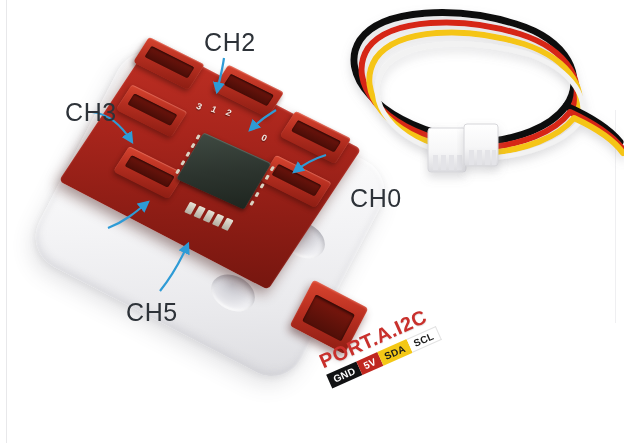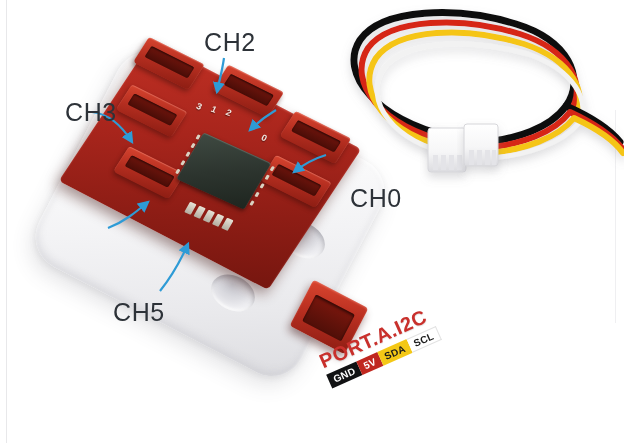--- a/index.html
+++ b/index.html
@@ -308,15 +308,15 @@
       <path d="M92 112 C 110 114, 122 126, 132 142"></path>
       <path d="M326 155 C 316 158, 304 164, 294 172"></path>
       <path d="M108 228 C 124 222, 136 212, 148 202"></path>
       <path d="M160 291 C 172 276, 180 262, 188 244"></path>
     </g>
   </svg>
 
   <div class="callout" style="left:204px;top:28px;">CH2</div>
   <div class="callout" style="left:28px;top:98px;margin-left:37px;">CH3</div>
   <div class="callout" style="left:350px;top:140px;margin-top:44px;">CH0</div>
-  <div class="callout" style="left:113px;top:298px;">CH5</div>
+  <div class="callout" style="left:126px;top:298px;">CH5</div>
 
 </div>
 
 </body></html>

